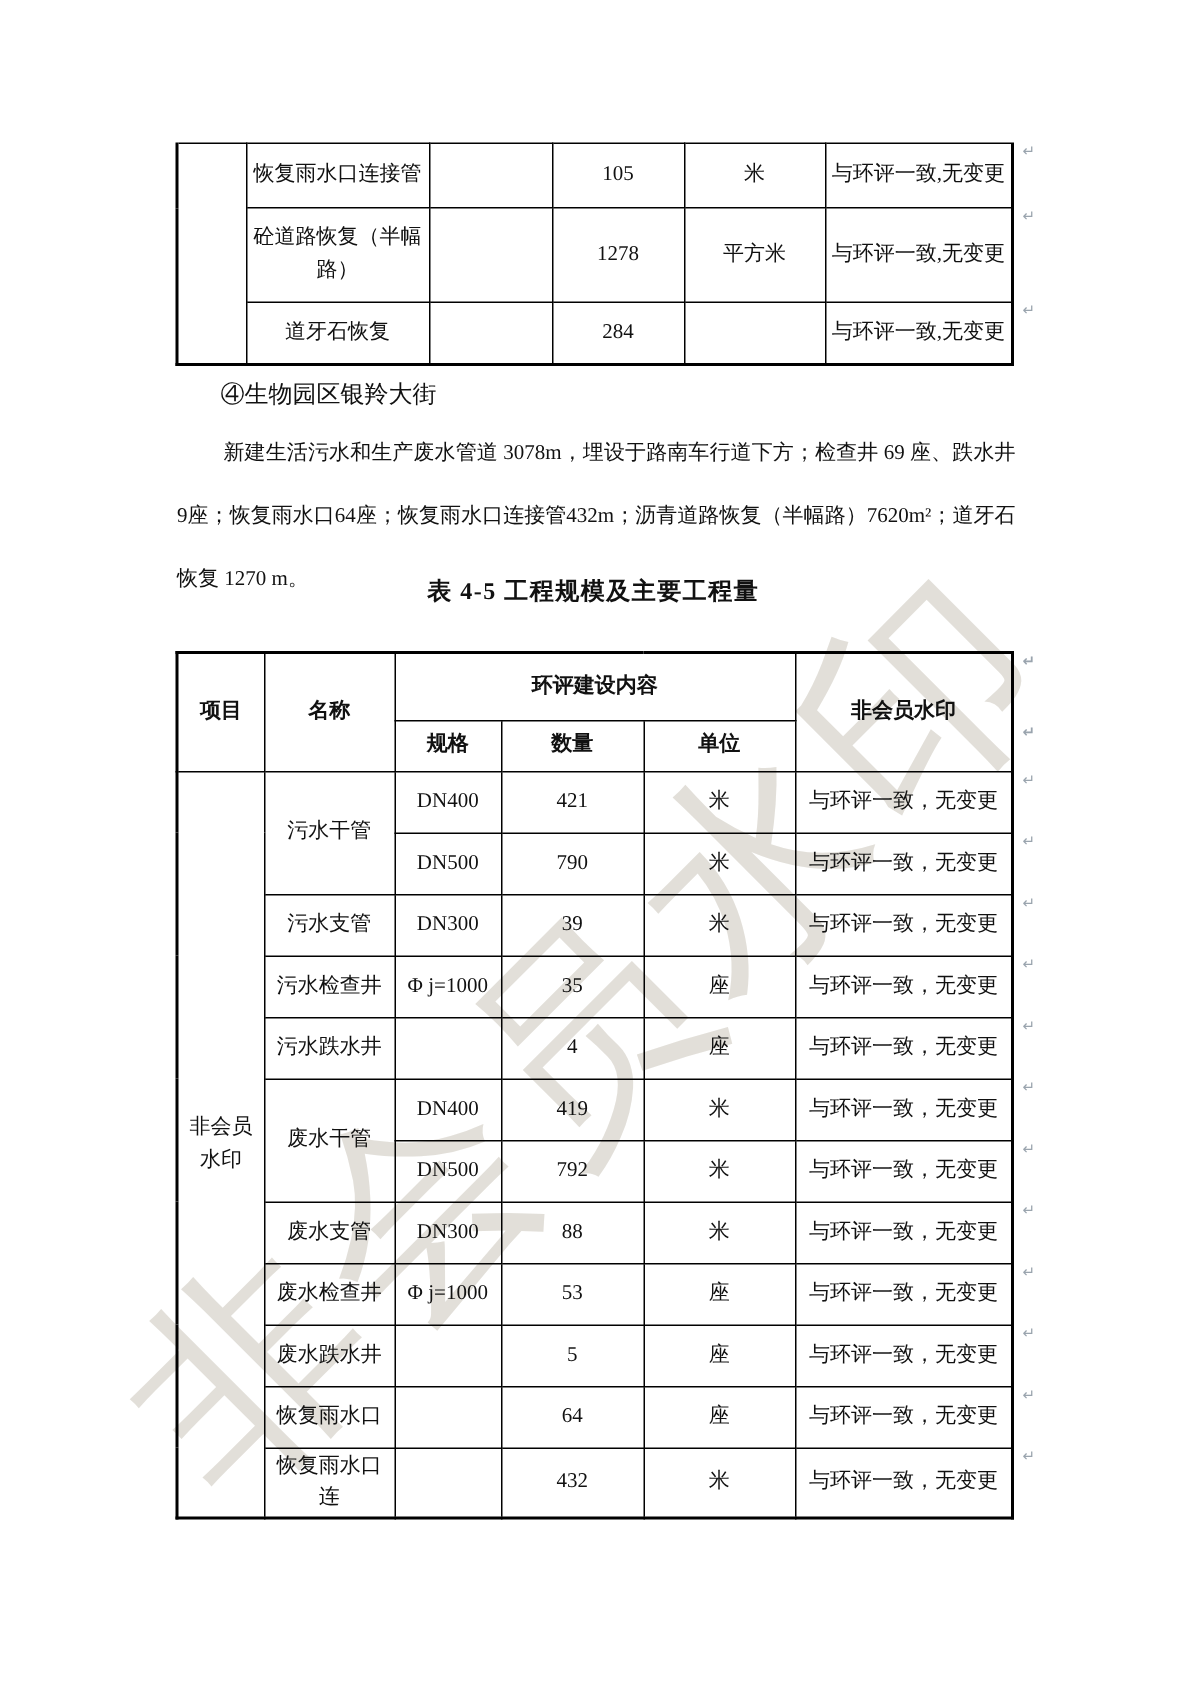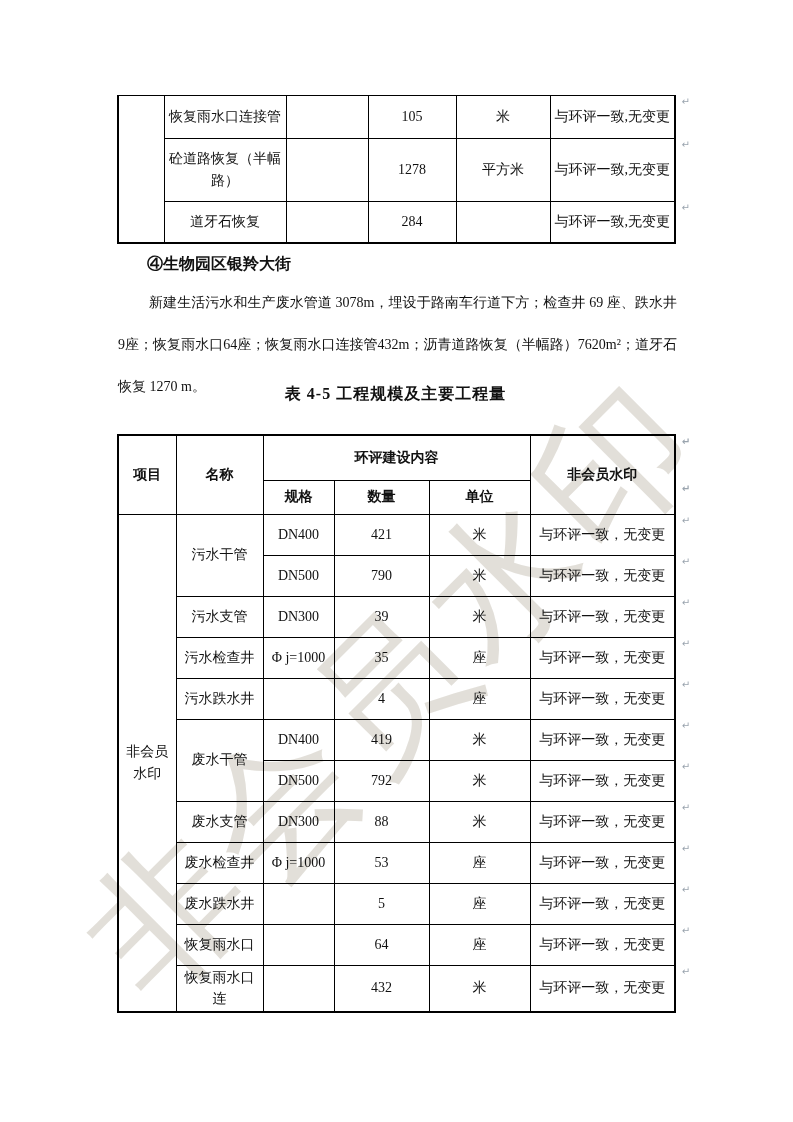--- a/index.html
+++ b/index.html
@@ -42,21 +42,21 @@
   
   .pmark {
     position:absolute; right:-16px; top:1px;
     font-family:"DejaVu Sans","Liberation Sans",sans-serif;
     font-size:10px; line-height:10px; color:#9aa4ae;
   }
   .pmark.low { top:48px; }
   
   .heading {
     position:absolute; left:118px; top:252px; width:558px;
-    font-size:16px; font-weight:bold; text-indent:29px; line-height:24px;
+    font-size:16px; font-weight:normal; text-indent:29px; line-height:24px;
   }
   .para {
     position:absolute; left:118px; top:282px; width:559px;
     font-size:14px; line-height:42px; text-align:justify;
     text-indent:31px;
   }
   .tbl-title {
     position:absolute; left:117px; top:384px; width:557px;
     text-align:center; font-size:16px; font-weight:bold; letter-spacing:1px;
   }

